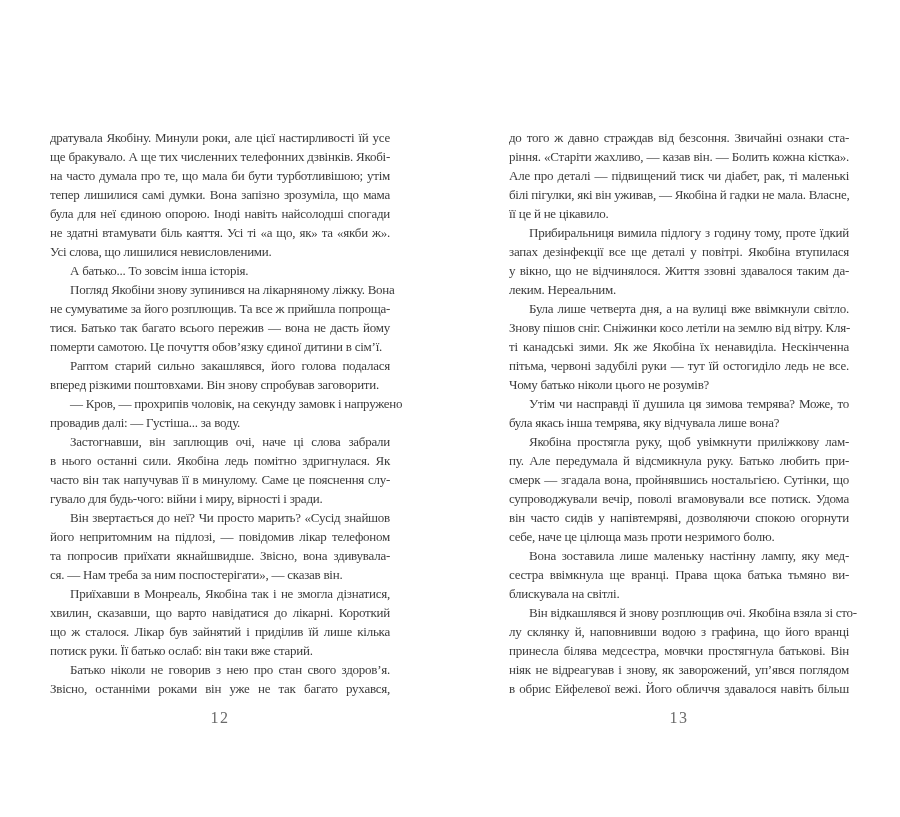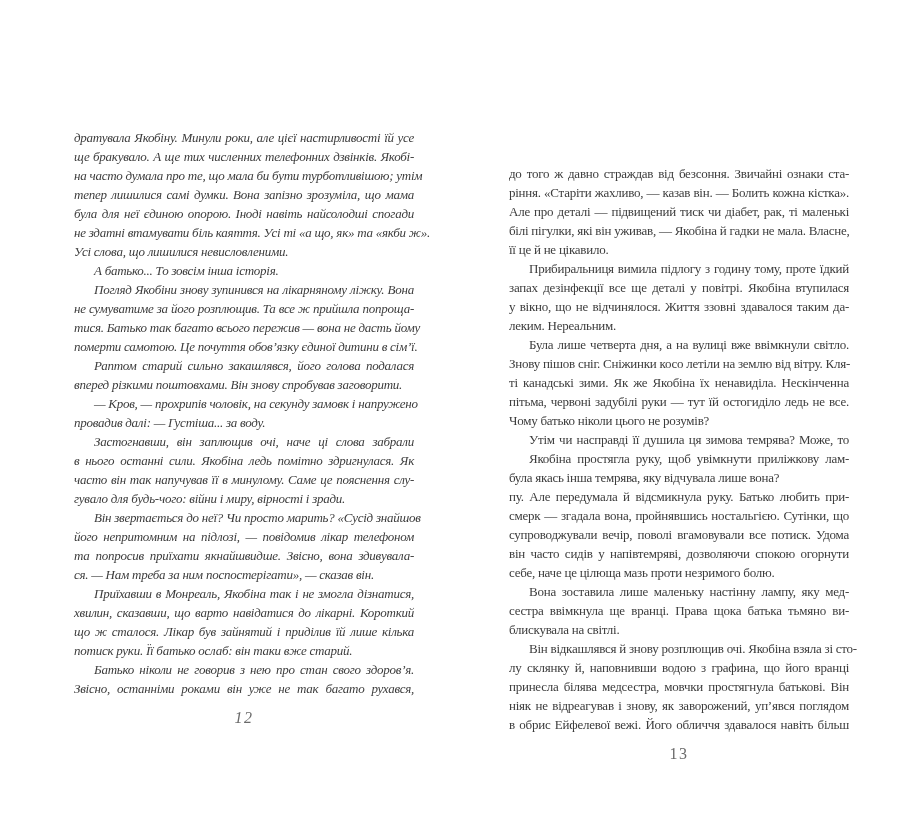--- a/index.html
+++ b/index.html
@@ -20,22 +20,22 @@
     background: #ffffff;
   }
   .text-column {
     position: absolute;
     top: 128px;
     width: 340px;
     color: #3c3c3c;
     font-size: 13px;
     letter-spacing: -0.25px;
   }
-  .text-column.left  { left: 74px; font-style: italic;  }
-  .text-column.right { left: 509px; margin-top: 36px; }
+  .text-column.left  { left: 50px;  }
+  .text-column.right { left: 509px; }
   .line {
     height: 19px;
     line-height: 19px;
     text-align: justify;
     text-align-last: justify;
     overflow: visible;
     white-space: nowrap;
   }
   
   .line.end {
@@ -100,22 +100,22 @@
       <div class="line indent">Прибиральниця вимила підлогу з годину тому, проте їдкий</div>
       <div class="line">запах дезінфекції все ще деталі у повітрі. Якобіна втупилася</div>
       <div class="line">у вікно, що не відчинялося. Життя ззовні здавалося таким да-</div>
       <div class="line end">леким. Нереальним.</div>
       <div class="line indent">Була лише четверта дня, а на вулиці вже ввімкнули світло.</div>
       <div class="line">Знову пішов сніг. Сніжинки косо летіли на землю від вітру. Кля-</div>
       <div class="line">ті канадські зими. Як же Якобіна їх ненавиділа. Нескінченна</div>
       <div class="line">пітьма, червоні задубілі руки — тут їй остогиділо ледь не все.</div>
       <div class="line end">Чому батько ніколи цього не розумів?</div>
       <div class="line indent">Утім чи насправді її душила ця зимова темрява? Може, то</div>
+      <div class="line end">була якась інша темрява, яку відчувала лише вона?</div>
       <div class="line indent">Якобіна простягла руку, щоб увімкнути приліжкову лам-</div>
-      <div class="line end">була якась інша темрява, яку відчувала лише вона?</div>
       <div class="line">пу. Але передумала й відсмикнула руку. Батько любить при-</div>
       <div class="line">смерк — згадала вона, пройнявшись ностальгією. Сутінки, що</div>
       <div class="line">супроводжували вечір, поволі вгамовували все потиск. Удома</div>
       <div class="line">він часто сидів у напівтемряві, дозволяючи спокою огорнути</div>
       <div class="line end">себе, наче це цілюща мазь проти незримого болю.</div>
       <div class="line indent">Вона зоставила лише маленьку настінну лампу, яку мед-</div>
       <div class="line">сестра ввімкнула ще вранці. Права щока батька тьмяно ви-</div>
       <div class="line end">блискувала на світлі.</div>
       <div class="line indent">Він відкашлявся й знову розплющив очі. Якобіна взяла зі сто-</div>
       <div class="line">лу склянку й, наповнивши водою з графина, що його вранці</div>

